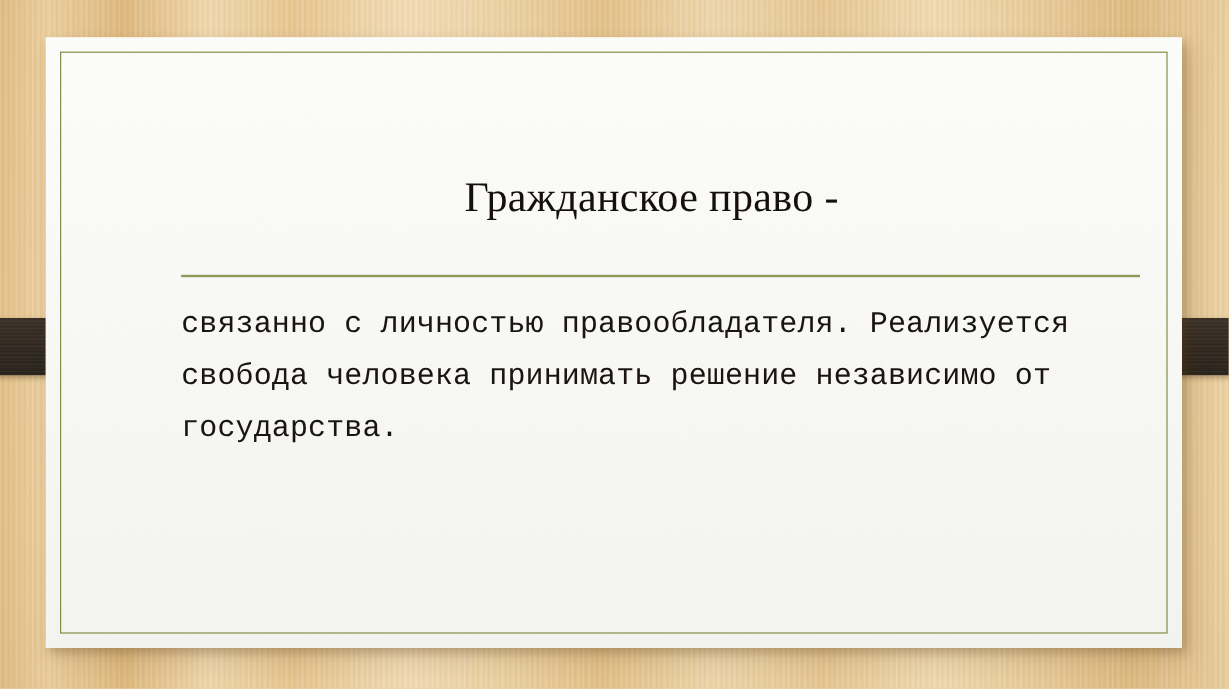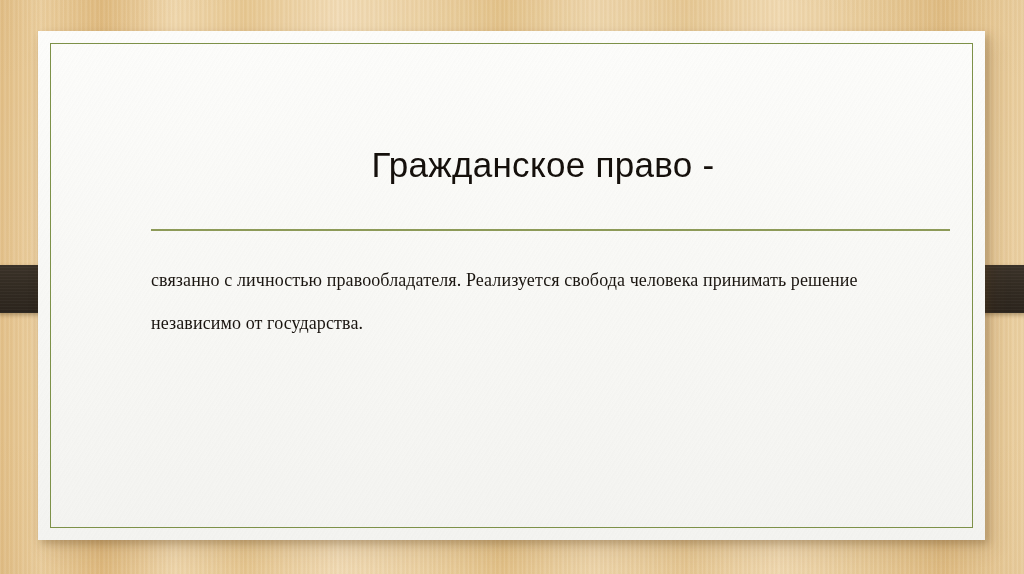--- a/index.html
+++ b/index.html
@@ -133,45 +133,45 @@
     position:absolute;
     inset:0;
   }
 
   .slide-title {
     position:absolute;
     left:90px;
     top:113px;
     width:830px;
     text-align:center;
-    font-family:Liberation Sans, sans-serif;
+    font-family:Liberation Serif, serif;
     font-size:35px;
     font-weight:400;
     line-height:1.2;
     color:#15100c;
     letter-spacing:0.3px;
     white-space:nowrap;
   }
 
   .title-rule {
     position:absolute;
     left:113px;
     top:198px;
     width:799px;
     height:2px;
     background:#8d9a58;
   }
 
   .slide-body {
     position:absolute;
     left:113px;
-    top:228px;
+    top:218px;
     width:800px;
-    font-family:Liberation Serif, serif;
-    font-size:18px;
+    font-family:Liberation Mono, monospace;
+    font-size:25px;
     font-weight:400;
     line-height:43px;
     color:#1a1510;
     text-align:left;
     letter-spacing:0.1px;
   }
 </style>
 </head>
 <body>
 

